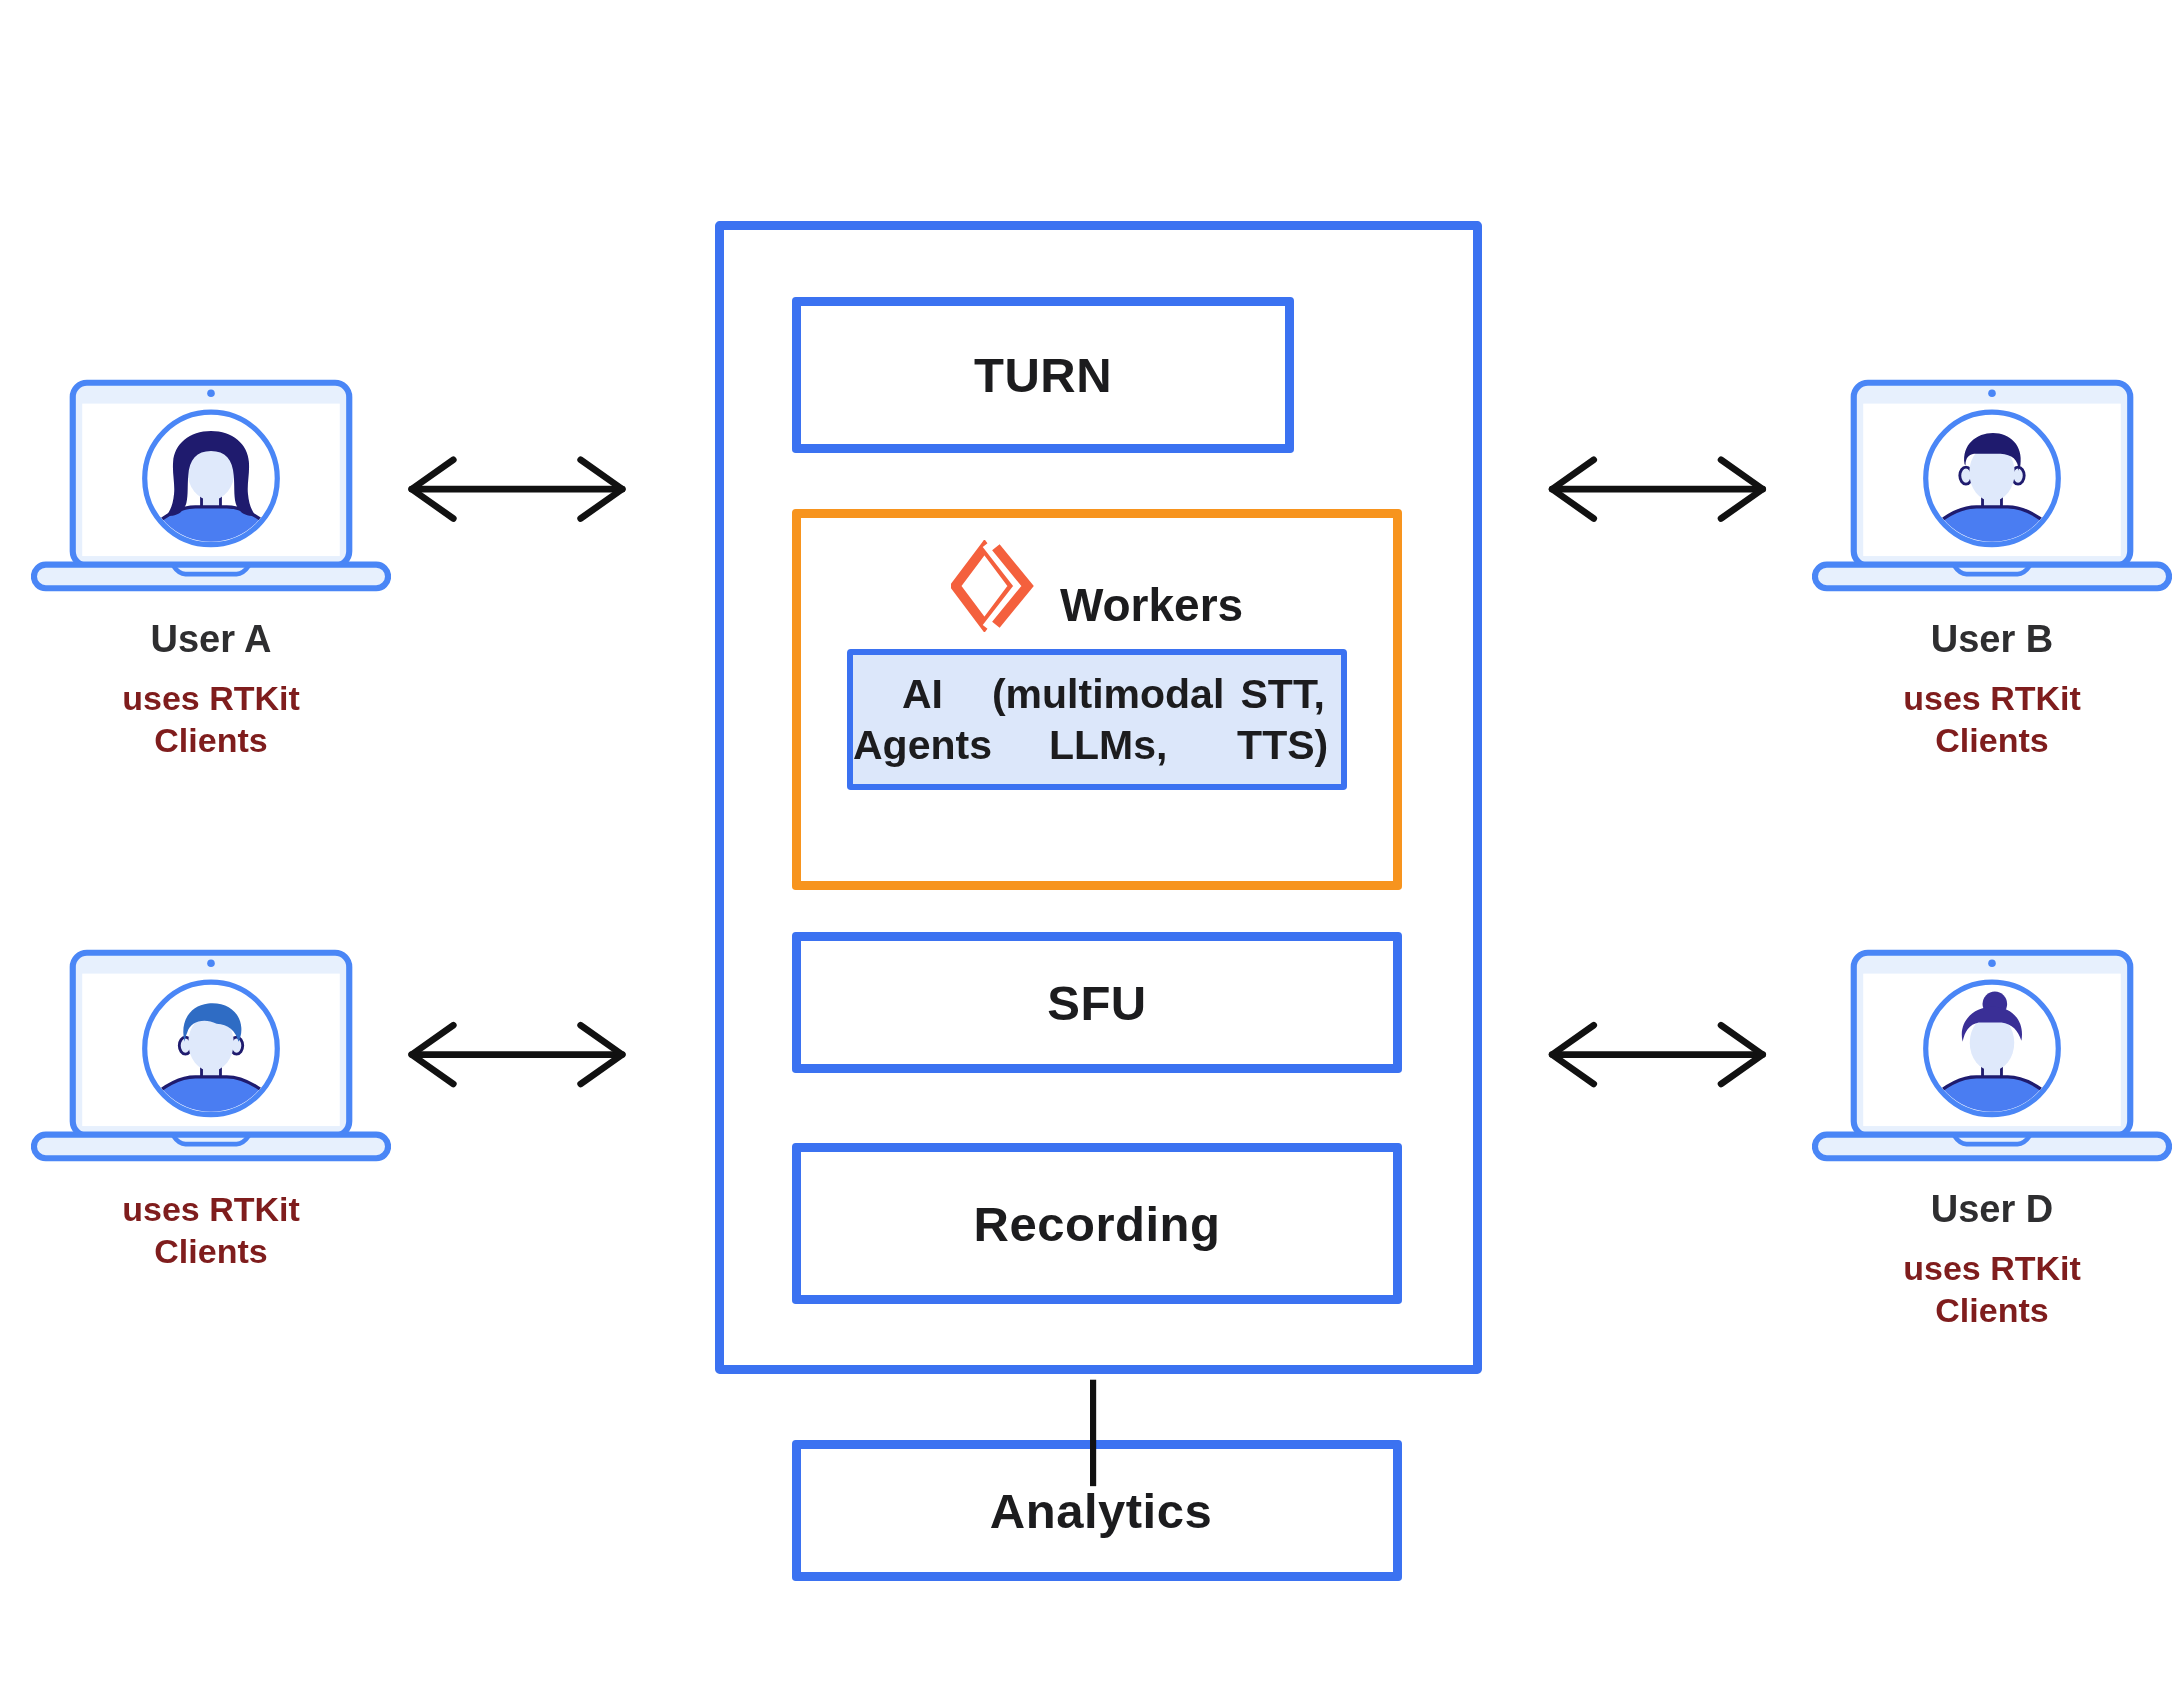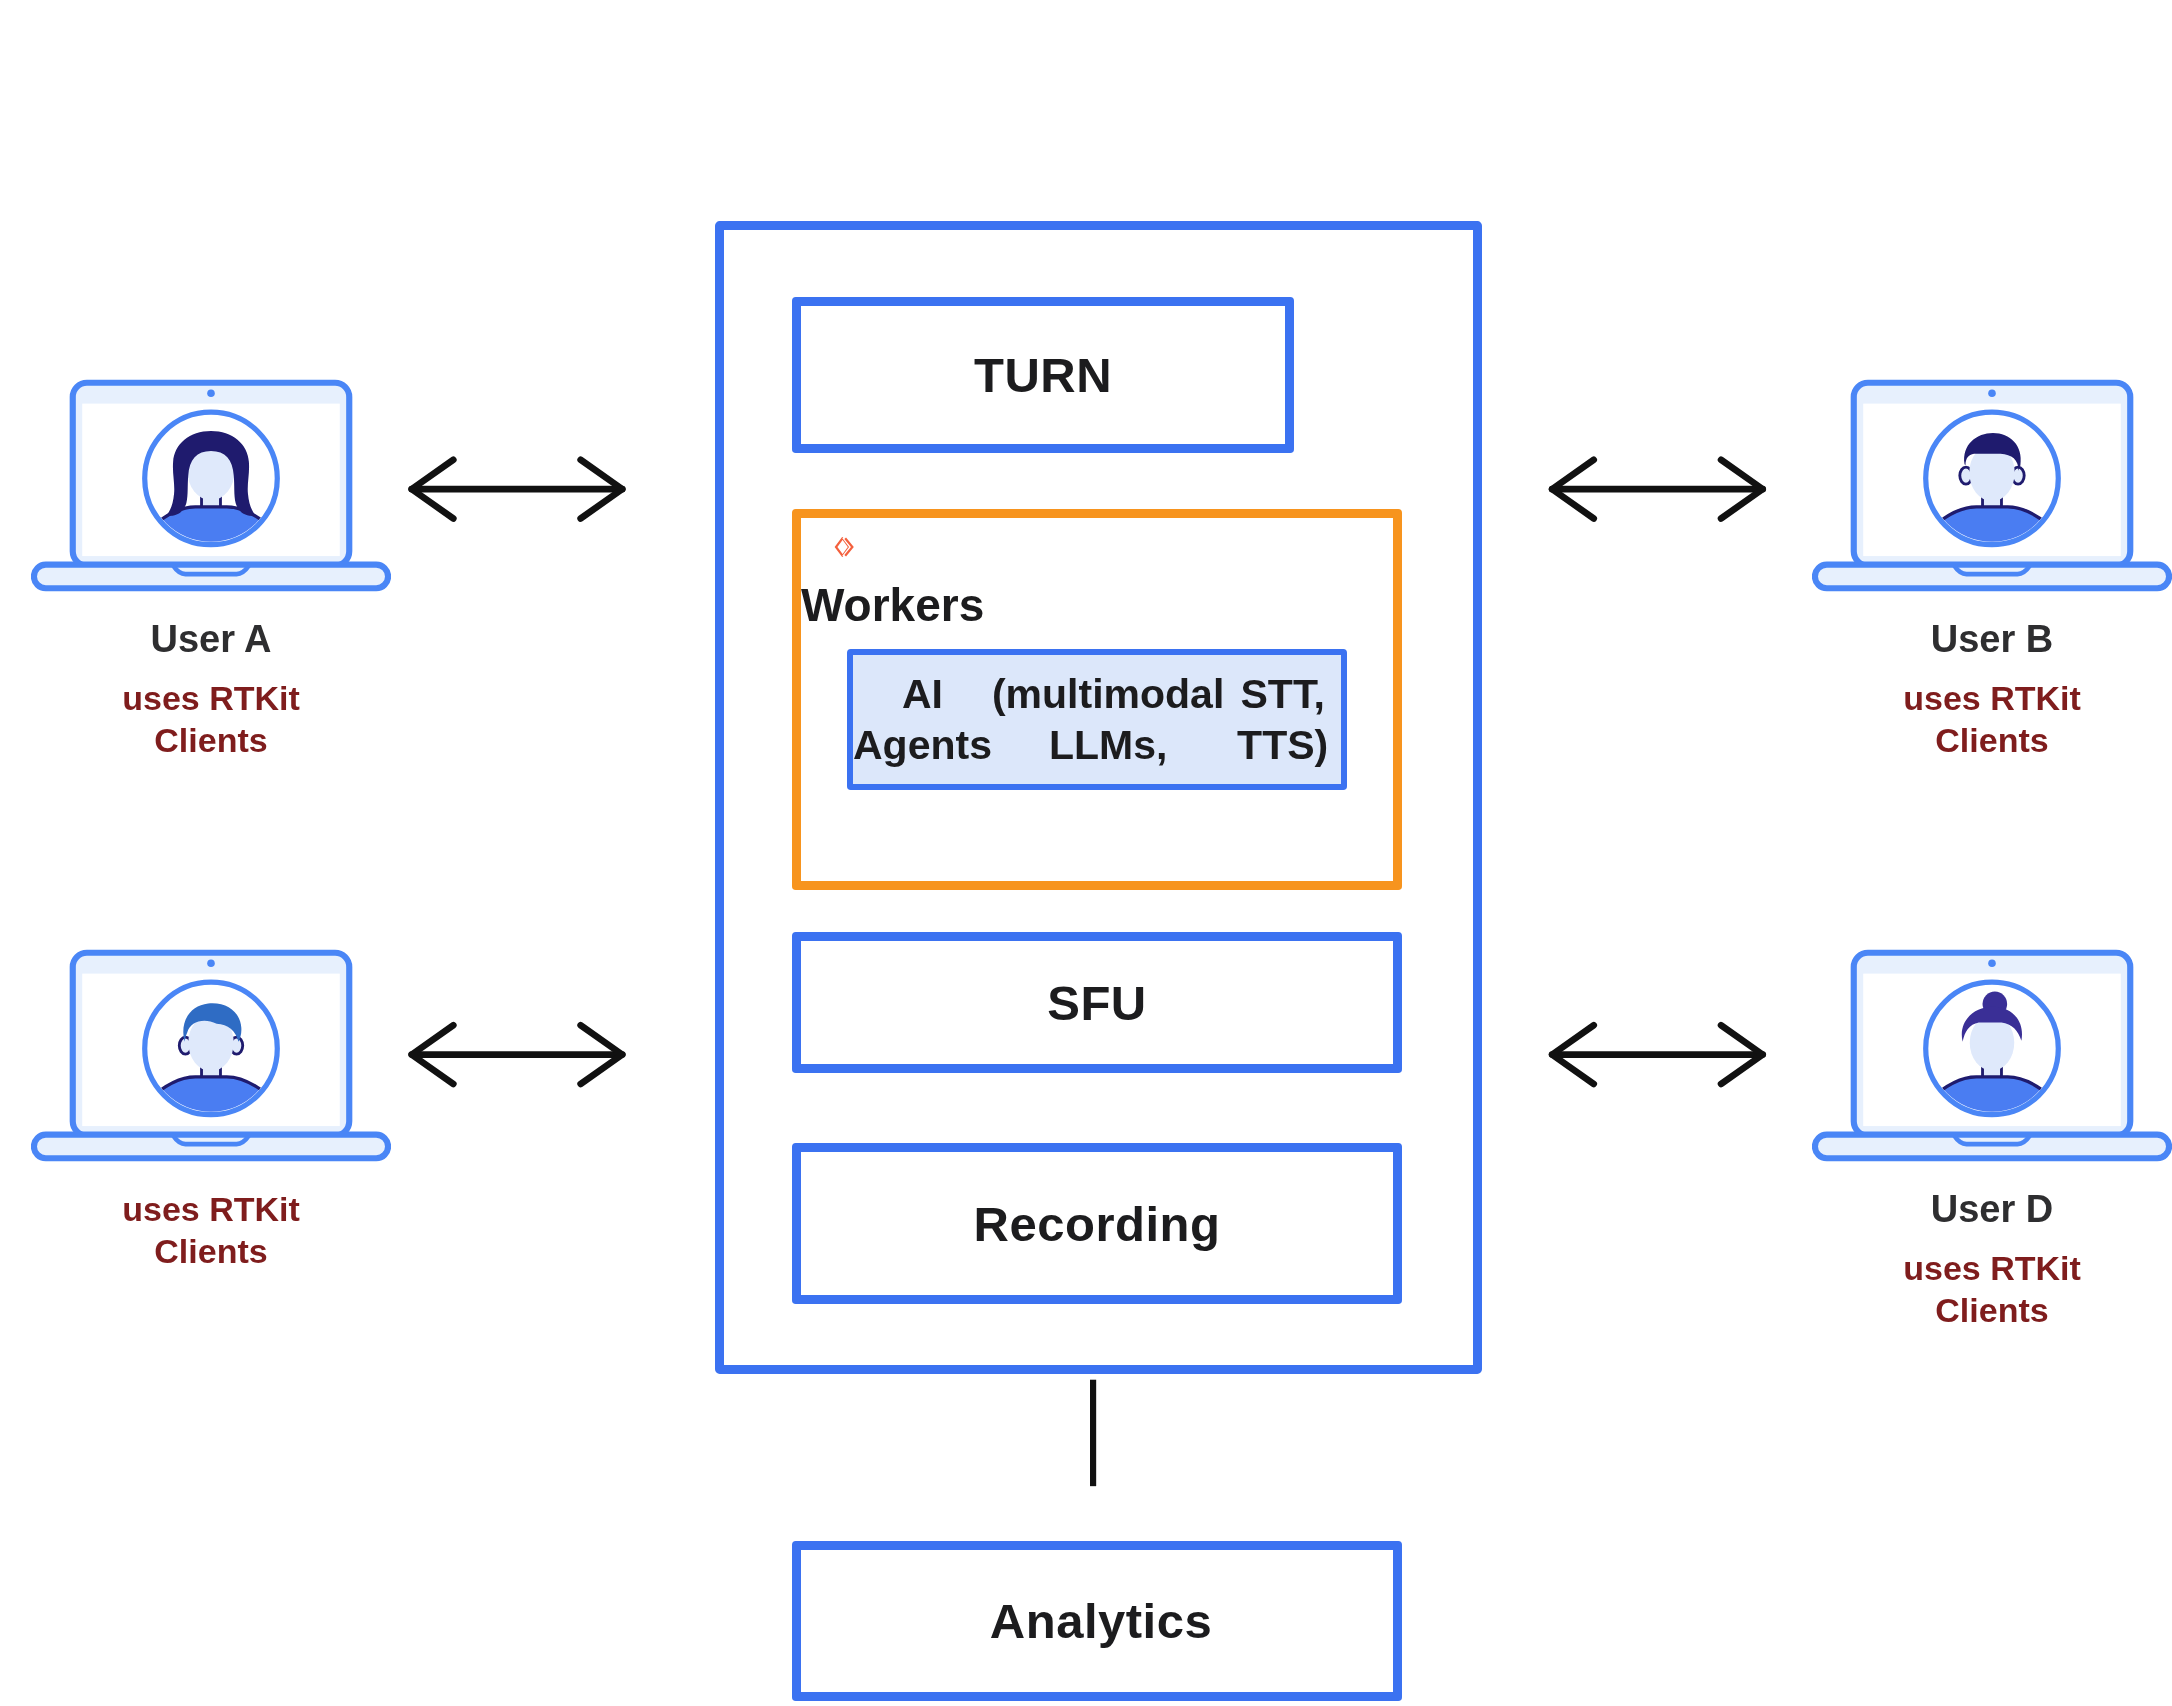--- a/index.html
+++ b/index.html
@@ -7,28 +7,28 @@
   #canvas{position:relative;width:2172px;height:1707px;background:#ffffff;overflow:hidden;}
 
   .box{position:absolute;box-sizing:border-box;background:#fff;border:9.5px solid #3B72F1;border-radius:3.8px;
        display:flex;align-items:center;justify-content:center;}
   .box-label{font-size:49px;font-weight:bold;color:#1C1C1E;letter-spacing:0.5px;}
 
   #outer-platform{left:715px;top:221px;width:767px;height:1153px;border-radius:4.7px;}
   #turn-box{left:792px;top:297px;width:502px;height:156px;}
   #workers-box{left:792px;top:509px;width:610px;height:381px;border-color:#F7941E;display:block;}
   #workers-logo-row{position:absolute;left:0;right:0;top:19px;height:95px;
-       display:flex;align-items:flex-start;justify-content:center;gap:21px;flex-direction:column;}
+       display:flex;align-items:flex-end;justify-content:center;gap:21px;}
   #workers-label{font-size:46px;font-weight:bold;color:#1C1C1E;}
   #ai-agents-box{left:847px;top:650px;width:500px;height:141px;border-width:6.6px;background:#DCE7FA;
        }
   .ai-line{font-size:41px;font-weight:bold;color:#1C1C1E;line-height:1.22;text-align:center;}
   #sfu-box{left:792px;top:932px;width:610px;height:141px;}
   #recording-box{left:792px;top:1143px;width:610px;height:161px;}
-  #analytics-box{left:792px;top:1541px;width:610px;height:160px;padding-left:8px;}
+  #analytics-box{left:792px;top:1440px;width:610px;height:141px;padding-left:8px;}
 
   .user-group{position:absolute;width:360px;}
   .user-labels{position:absolute;left:0;width:360px;text-align:center;}
   .user-name{font-size:38px;font-weight:bold;color:#2E2E30;margin-bottom:16px;}
   .user-sub{font-size:34px;font-weight:bold;color:#7f1d1d;line-height:1.24;}
 
   #ug-a{left:31px;top:379px;}   #ug-a .user-labels{top:239px;}
   #ug-b{left:1812px;top:379px;} #ug-b .user-labels{top:239px;}
   #ug-c{left:31px;top:949px;}  #ug-c .user-labels{top:239px;}
   #ug-d{left:1812px;top:949px;}#ug-d .user-labels{top:239px;}

